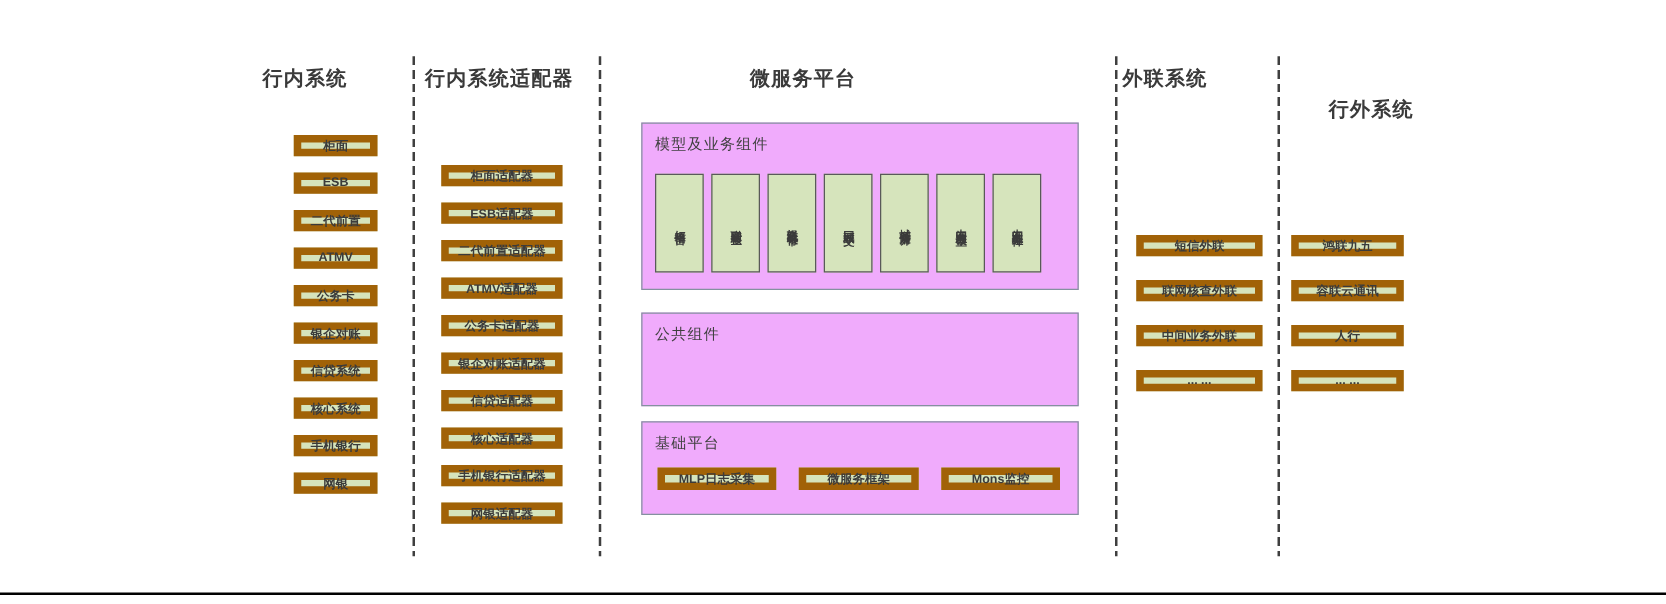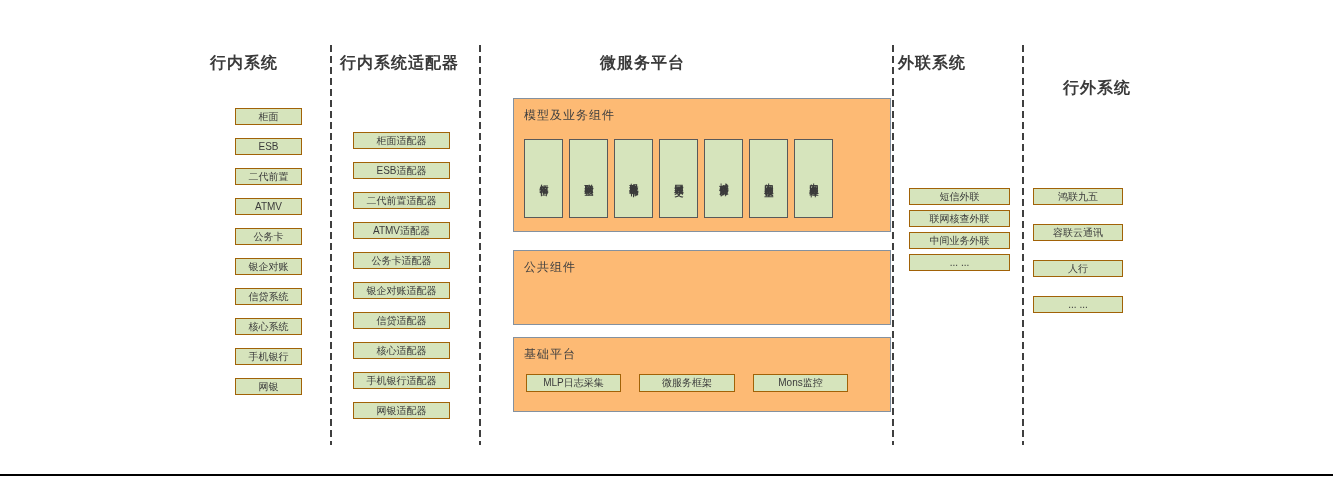--- a/index.html
+++ b/index.html
@@ -15,37 +15,37 @@
     font-size:16px;font-weight:bold;color:#3a3a3a;
     text-align:left;letter-spacing:1px;
   }
   .divider{
     position:absolute;top:45px;height:400px;width:2px;
     background:repeating-linear-gradient(to bottom,#3f3f3f 0px,#3f3f3f 7px,transparent 7px,transparent 11px);
   }
   .vstack{position:absolute;display:flex;flex-direction:column;}
   .gbox{
     box-sizing:border-box;
-    background:#d6e4bc;border:1px solid #a16207;
-    color:#3b3b3b;font-size:10px;font-weight:normal;
+    background:#d6e4bc;border:6px solid #a16207;
+    color:#3b3b3b;font-size:10px;font-weight:bold;
     display:flex;align-items:center;justify-content:center;
     height:17px;
   }
   .col-internal{left:235px;top:108px;gap:13px;}
   .col-internal .gbox{width:67px;}
   .col-adapters{left:353px;top:108px;gap:13px;margin-top:24px;}
   .col-adapters .gbox{width:97px;}
-  .col-outbound{left:909px;top:188px;gap:5px;}
+  .col-outbound{left:909px;top:188px;gap:19px;}
   .col-outbound .gbox{width:101px;}
   .col-external{left:1033px;top:188px;gap:19px;}
   .col-external .gbox{width:90px;}
   .panel{
-    position:absolute;left:513px;width:378px;
+    position:absolute;left:513px;width:350px;
     box-sizing:border-box;
-    background:#fdba74;border:1px solid #84919f;
+    background:#f0abfc;border:1px solid #84919f;
   }
   .panel-title{
     position:absolute;left:10px;top:8px;
     font-size:12px;color:#404040;letter-spacing:1px;
   }
   .card-row{position:absolute;left:10px;top:40px;display:flex;gap:6px;}
   .vcard{
     box-sizing:border-box;width:39px;height:79px;
     background:#d6e4bc;border:1px solid #595959;
     color:#3b3b3b;font-size:9px;font-weight:bold;

